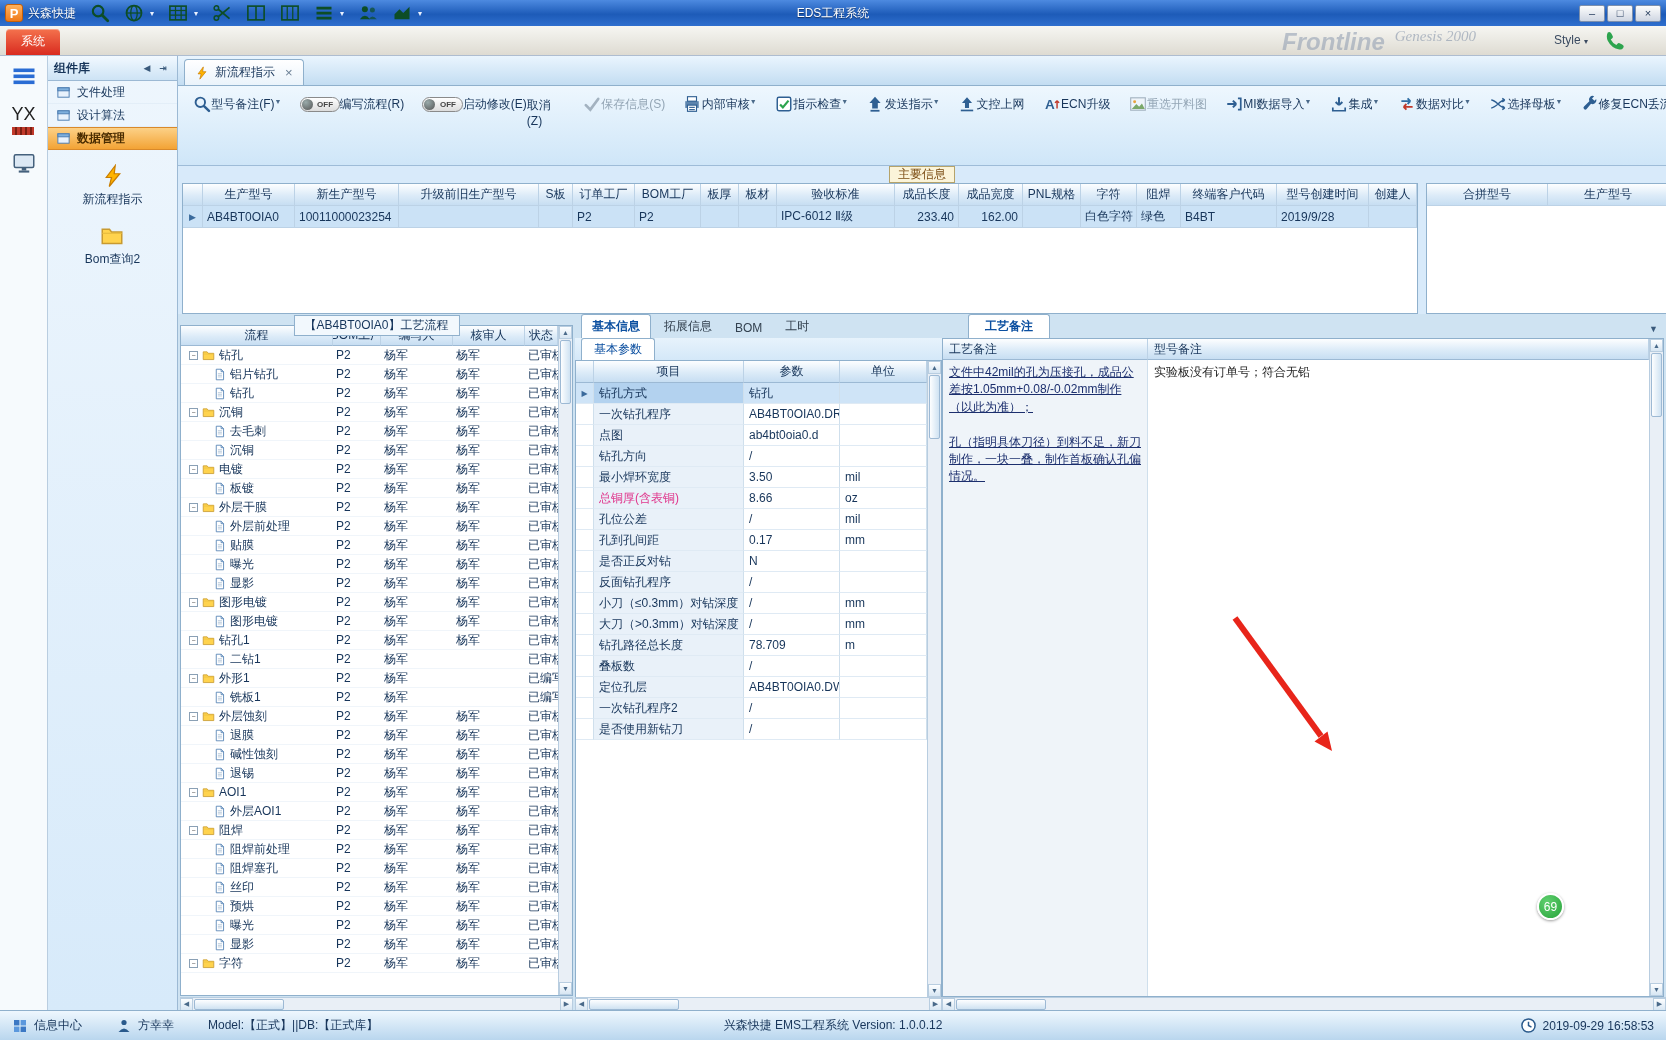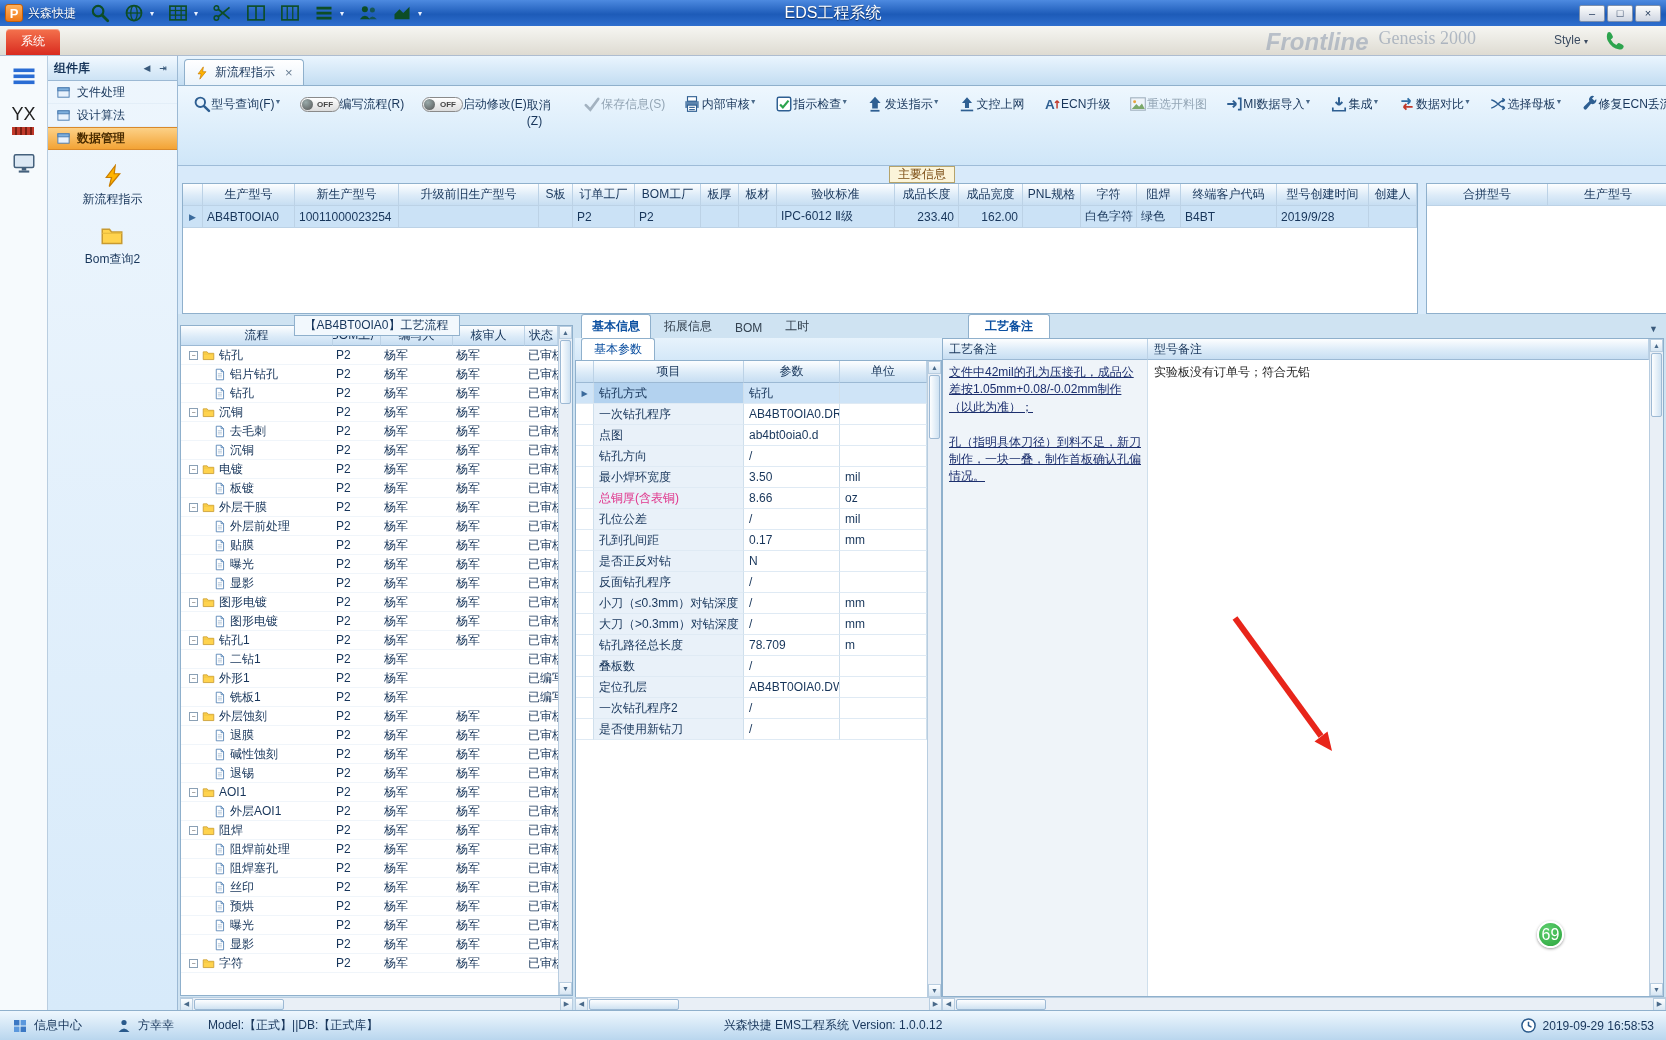--- a/index.html
+++ b/index.html
@@ -9,30 +9,30 @@
   .app{position:relative;width:1666px;height:1040px;display:flex;flex-direction:column;background:#cfe3f2;}
 
   
   .titlebar{height:26px;flex:0 0 26px;background:linear-gradient(#4d8ae0,#1d5bb8 55%,#2f6fce);display:flex;align-items:center;padding:0 5px;position:relative;color:#fff;}
   .brand-logo{width:18px;height:18px;background:linear-gradient(#ffb25e,#ef7a1a);border-radius:3px;display:flex;align-items:center;justify-content:center;font-weight:bold;font-size:13px;color:#fff;margin-right:5px;border:1px solid #c55f08;}
   .brand-text{font-size:12px;margin-right:14px;text-shadow:0 1px 1px rgba(0,0,0,.4);}
   .tb-icons{display:flex;align-items:center;gap:14px;}
   .tb-icon{width:20px;height:20px;color:#0d4d26;cursor:pointer;}
   .tb-icon svg{width:20px;height:20px;}
   .tb-caret{font-size:8px;color:#eaf2ff;margin-left:-8px;}
-  .win-title{position:absolute;left:50%;top:0;transform:translateX(-50%);line-height:26px;font-size:16px;color:#fff;text-shadow:0 1px 1px rgba(0,0,0,.5);}
+  .win-title{position:absolute;left:50%;top:0;transform:translateX(-50%);line-height:26px;font-size:12px;color:#fff;text-shadow:0 1px 1px rgba(0,0,0,.5);}
   .win-controls{margin-left:auto;display:flex;gap:2px;}
   .wbtn{width:26px;height:17px;background:linear-gradient(#fdfdfd,#cfd6e2);border:1px solid #7d90ad;border-radius:2px;color:#243b5c;font-size:11px;line-height:15px;text-align:center;cursor:pointer;}
 
   
   .menubar{height:30px;flex:0 0 30px;background:linear-gradient(#f6f6f2,#dedbd2);border-bottom:1px solid #aebdd0;display:flex;align-items:flex-end;position:relative;}
   .system-tab{margin-left:6px;background:linear-gradient(#f4724d,#d92b1f);color:#fff;padding:4px 15px 5px;border-radius:4px 4px 0 0;font-size:12px;cursor:pointer;box-shadow:inset 0 1px 0 rgba(255,255,255,.35);}
   .watermark{position:absolute;right:190px;top:2px;display:flex;align-items:flex-start;gap:10px;opacity:.55;pointer-events:none;}
   .wm1{font-size:24px;font-weight:bold;font-style:italic;color:#8d9bb0;}
-  .wm2{font-family:"Liberation Serif","DejaVu Serif",serif;font-size:18px;color:#7d8da5;}
+  .wm2{font-family:"Liberation Serif","DejaVu Serif",serif;font-style:italic;font-size:15px;color:#7d8da5;}
   .style-label{position:absolute;right:78px;top:7px;font-size:12px;color:#3a4a60;cursor:pointer;}
   .style-label .caret{font-size:8px;}
   .phone-wrap{position:absolute;right:42px;top:4px;width:20px;height:20px;cursor:pointer;}
 
   
   .app-body{flex:1;display:flex;min-height:0;}
   .nav-strip{width:48px;flex:0 0 48px;background:#f6fafd;border-right:1px solid #b9cde0;display:flex;flex-direction:column;align-items:center;padding-top:8px;gap:16px;}
   .hamburger{width:24px;height:24px;color:#2a6cd4;cursor:pointer;}
   .hamburger svg{width:24px;height:24px;}
   .yx-logo{display:flex;flex-direction:column;align-items:center;cursor:pointer;}
@@ -176,21 +176,21 @@
   
   .statusbar{height:30px;flex:0 0 30px;background:linear-gradient(#eef7fe,#b9d6ee);border-top:1px solid #8fb0cc;display:flex;align-items:center;padding:0 12px;position:relative;}
   .sbar-item{display:flex;align-items:center;gap:6px;margin-right:34px;color:#17355a;}
   .sbar-item .s-ic{width:16px;height:16px;}
   .sbar-item .s-ic svg{width:16px;height:16px;}
   .sbar-center{position:absolute;left:50%;transform:translateX(-50%);color:#17355a;}
   .sbar-time{margin-left:auto;display:flex;align-items:center;gap:6px;color:#17355a;}
   .sbar-time .s-ic{width:17px;height:17px;color:#2a5a8c;}
   .sbar-time .s-ic svg{width:17px;height:17px;}
 
-  .badge{position:absolute;right:102px;bottom:92px;width:27px;height:27px;border-radius:50%;background:radial-gradient(circle at 35% 30%,#5ecf6e,#2aa43c);border:2px solid #fff;box-shadow:0 1px 3px rgba(0,0,0,.4);color:#fff;display:flex;align-items:center;justify-content:center;font-size:16px;z-index:60;cursor:pointer;}
+  .badge{position:absolute;right:102px;bottom:120px;width:27px;height:27px;border-radius:50%;background:radial-gradient(circle at 35% 30%,#5ecf6e,#2aa43c);border:2px solid #fff;box-shadow:0 1px 3px rgba(0,0,0,.4);color:#fff;display:flex;align-items:center;justify-content:center;font-size:12px;z-index:60;cursor:pointer;}
 
   .arrow-overlay{position:absolute;left:1042px;top:296px;width:150px;height:170px;z-index:50;pointer-events:none;}
 </style>
 </head>
 <body>
 
 <div class="app">
 
   <div class="titlebar">
     <span class="brand-logo">P</span>
@@ -379,21 +379,21 @@
 
       <div class="ribbon">
         <div id="ribbon-buttons">
             <div class="rb">
               <span class="rb-icon">
                 <svg viewBox="0 0 16 16">
                   <circle cx="6.5" cy="6.5" r="4.2" fill="none" stroke="currentColor" stroke-width="1.7"></circle>
                   <line x1="9.8" y1="9.8" x2="14.2" y2="14.2" stroke="currentColor" stroke-width="2.2" stroke-linecap="round"></line>
                 </svg>
               </span>
-              <span class="rb-label">型号查询(F)</span>
+              <span class="rb-label">型号备注(F)</span>
               <span class="rb-caret">▼</span>
             </div>
             <div class="rb">
               <span class="toggle">
                 <span class="knob"></span>
                 <span class="tg-label">OFF</span>
               </span>
               <span class="rb-label">编写流程(R)</span>
               <span class="rb-caret"></span>
             </div>

